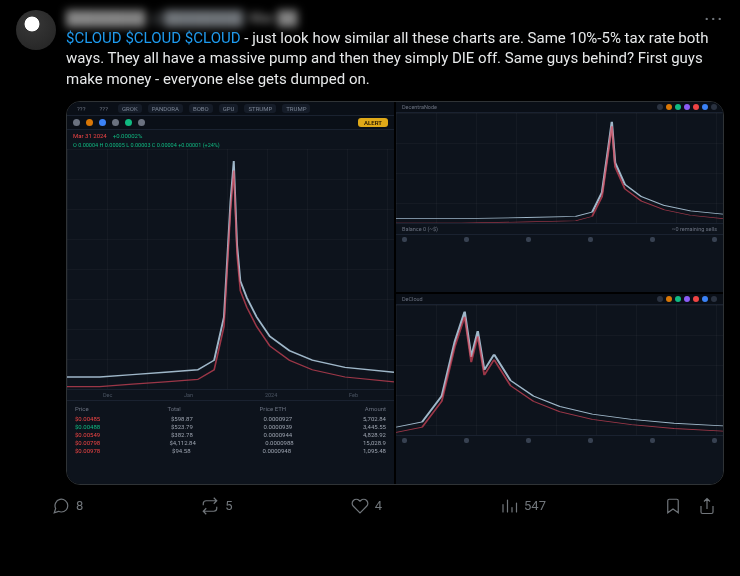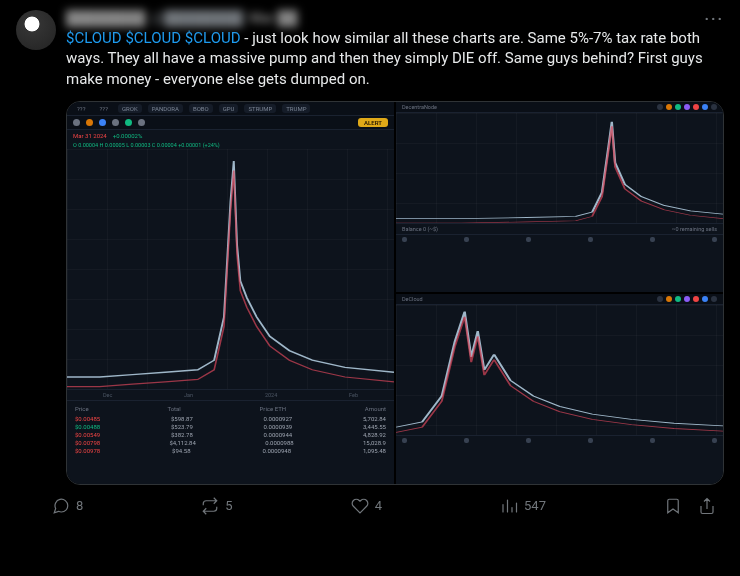--- a/index.html
+++ b/index.html
@@ -121,21 +121,21 @@
     <div class="more">···</div>
   </div>
 
   <div class="content">
     <div class="text-body">
       <span class="ticker">$CLOUD</span>
       <span> </span>
       <span class="ticker">$CLOUD</span>
       <span> </span>
       <span class="ticker">$CLOUD</span>
-      <span> - just look how similar all these charts are. Same 5%-7% tax rate both ways. They all have a massive pump and then they simply DIE off. Same guys behind? First guys make money - everyone else gets dumped on.</span>
+      <span> - just look how similar all these charts are. Same 10%-5% tax rate both ways. They all have a massive pump and then they simply DIE off. Same guys behind? First guys make money - everyone else gets dumped on.</span>
     </div>
 
     <div class="media">
 
       <div class="chart-shot big">
         <div class="tabs-row">
           <span class="tab">???</span>
           <span class="tab">???</span>
           <span class="pill">GROK</span>
           <span class="pill">PANDORA</span>

